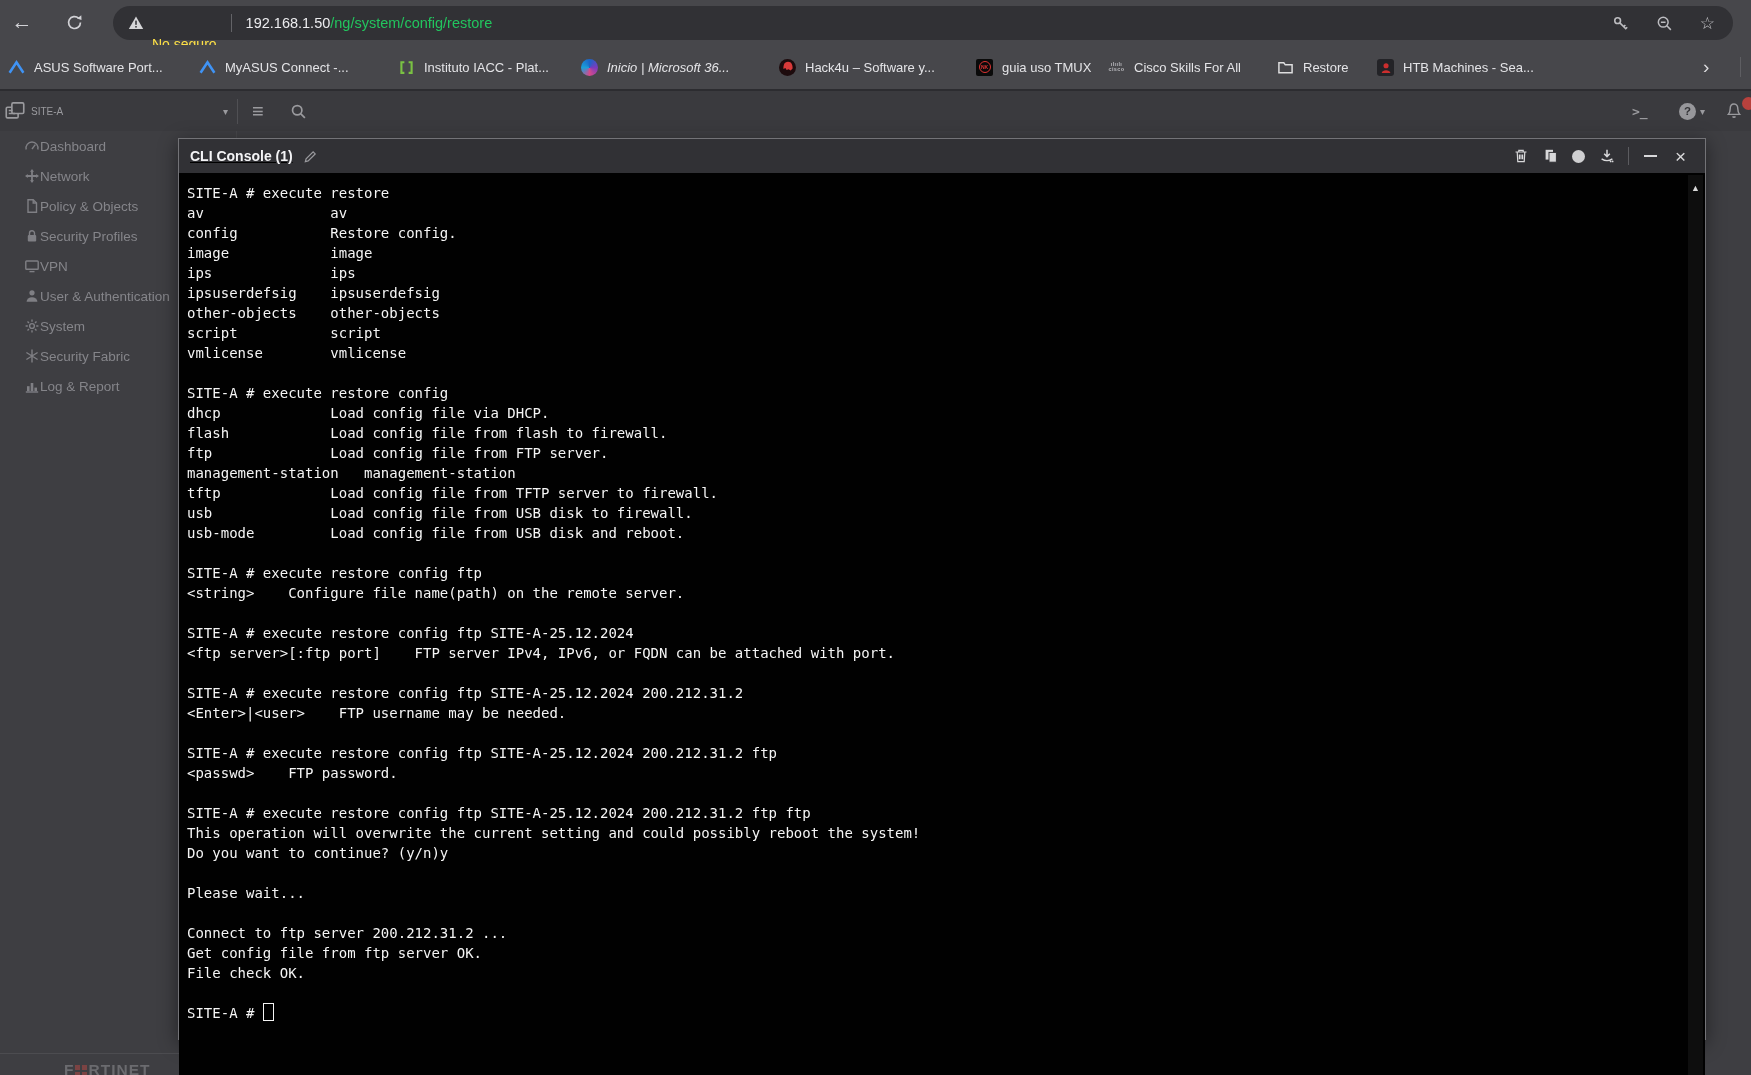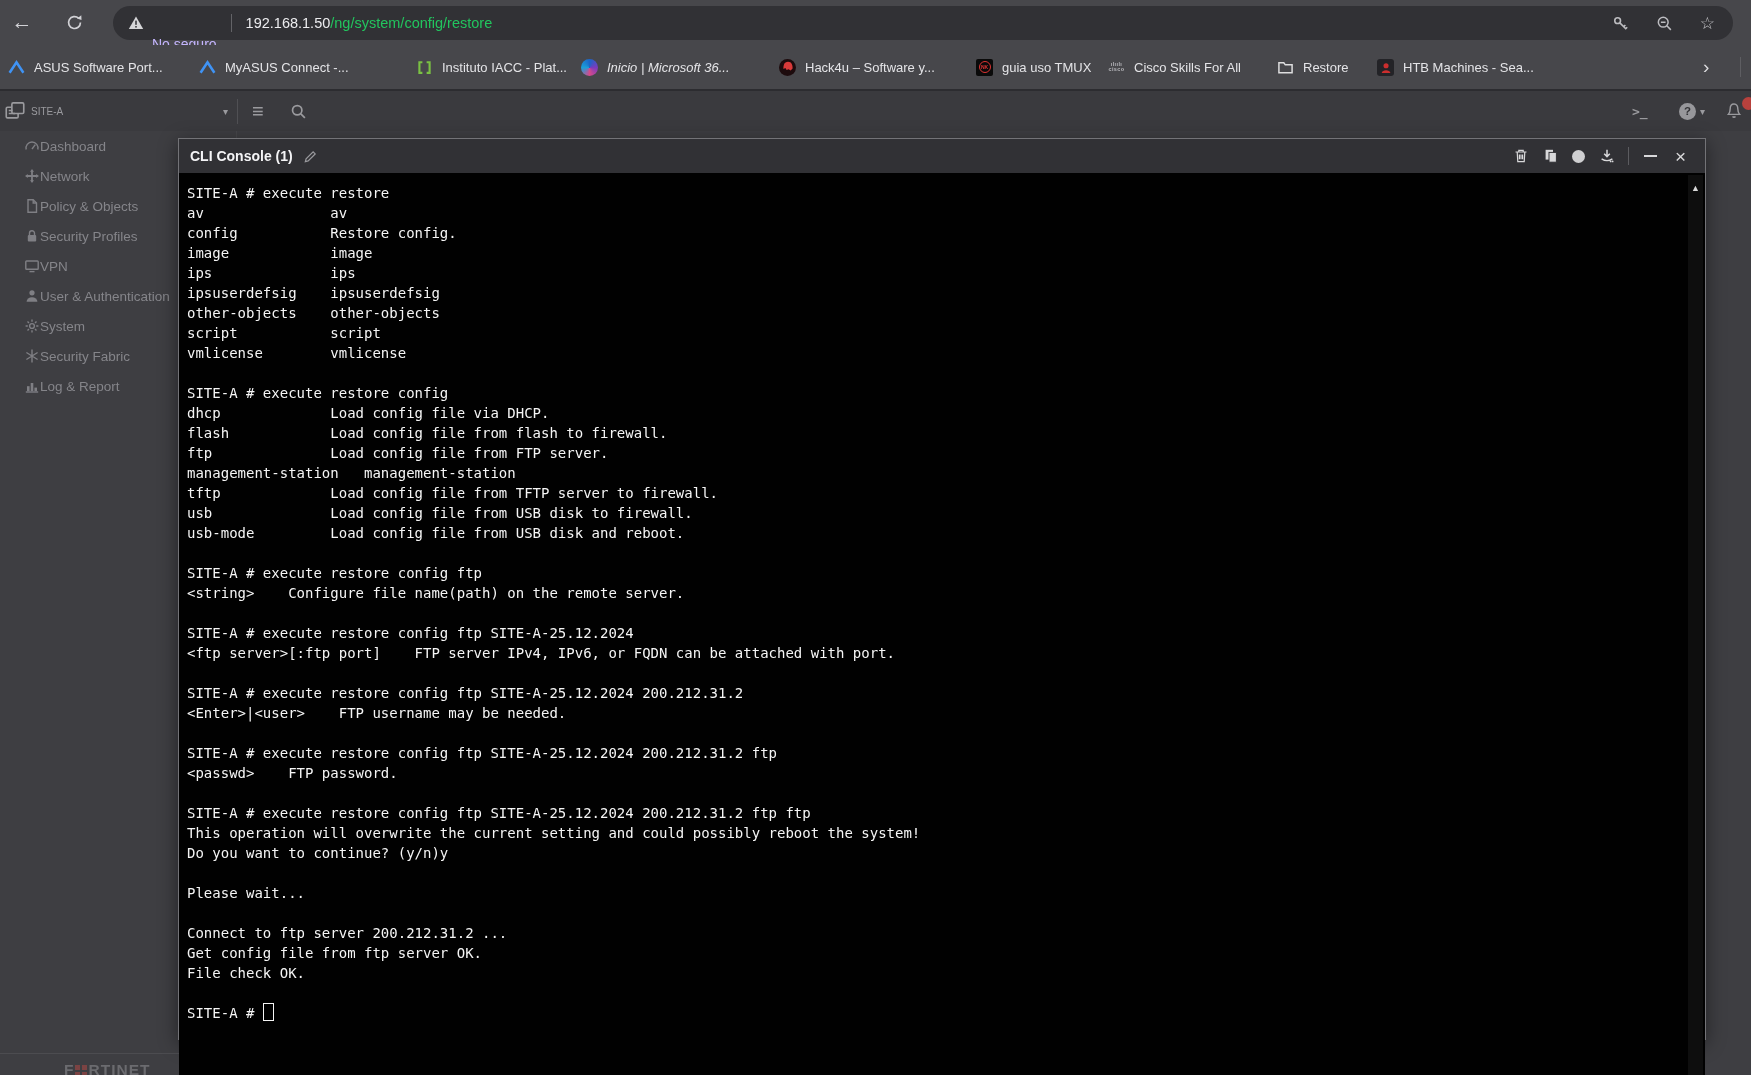--- a/index.html
+++ b/index.html
@@ -7,21 +7,21 @@
          font-family:"Liberation Sans",sans-serif;background:#3e3e42;}
   svg{display:block;}
 
   
   .browser-bar{position:absolute;left:0;top:0;width:1751px;height:45px;background:#47474b;}
   .nav-btn{position:absolute;top:6px;width:32px;height:32px;display:flex;align-items:center;
            justify-content:center;color:#d2d2d6;font-size:21px;border-radius:50%;}
   .urlbar{position:absolute;left:113px;top:6px;width:1620px;height:34px;background:#313135;
           border-radius:17px;display:flex;align-items:center;color:#e3e3e6;}
   .urlbar .warn{margin-left:15px;}
-  .sec-label{margin-left:8px;font-size:14px;color:#c4b5fd;margin-top:42px;}
+  .sec-label{margin-left:8px;font-size:14px;color:#fde047;margin-top:42px;}
   .url-sep{width:1px;height:18px;background:#636367;margin:0 14px 0 14px;}
   .url-host{font-size:14.5px;color:#ececef;}
   .url-path{font-size:14.5px;color:#22c55e;}
   .urlbar-right{position:absolute;right:18px;top:0;height:34px;display:flex;align-items:center;gap:27px;}
   .star{font-size:17px;color:#c3c3c7;}
 
   
   .bookmarks{position:absolute;left:0;top:45px;width:1751px;height:44px;background:#47474b;}
   .bm{position:absolute;top:0;height:44px;display:flex;align-items:center;gap:9px;color:#e4e4e7;
       font-size:13px;white-space:nowrap;}
@@ -58,21 +58,21 @@
   .brand{position:absolute;left:64px;top:1061px;display:flex;align-items:center;color:#6b6b6f;
          font-weight:bold;font-size:15.5px;letter-spacing:1px;}
   .brand-grid{display:inline-block;width:12px;height:12px;margin:2px 1px 0 1px;background:
       linear-gradient(#3e3e42 0 0) no-repeat center/12px 2px,
       linear-gradient(#3e3e42 0 0) no-repeat center/2px 12px,#7c4343;}
   .version{position:absolute;left:204px;top:1062px;font-size:12px;color:#6b6b6f;}
 
   
   .console{position:absolute;left:178px;top:138px;width:1528px;height:902px;border:1px solid #737377;
            box-sizing:border-box;background:#010101;box-shadow:0 4px 18px rgba(0,0,0,.45);}
-  .titlebar{position:relative;height:34px;background:#313135;display:flex;align-items:center;}
+  .titlebar{position:relative;height:34px;background:#313135;display:flex;align-items:center;text-decoration:underline;}
   .title{margin-left:11px;color:#f4f4f6;font-size:14px;font-weight:600;}
   .pencil{margin-left:10px;}
   .tb-actions{position:absolute;right:16px;top:0;height:34px;display:flex;align-items:center;gap:13px;}
   .tb-ic{width:17px;height:17px;display:flex;align-items:center;justify-content:center;color:#d8d8da;}
   .rec{width:13px;height:13px;border-radius:50%;background:#cfcfd1;font-size:0;}
   .tb-sep{width:1px;height:18px;background:#5c5c60;}
   .min-bar{width:13px;height:2.5px;background:#d8d8da;font-size:0;}
   .close-x{font-size:19px;color:#d8d8da;line-height:17px;}
 
   .terminal{position:relative;height:1050px;background:#010101;overflow:hidden;}
@@ -137,21 +137,21 @@
 
     <div class="bm" style="left:199px;">
       <span class="fav">
         <svg width="17" height="17" viewBox="0 0 16 16">
             <path d="M1.5 13 L8 3.2 L14.5 13" fill="none" stroke="#3f93f5" stroke-width="2.4"></path>
           </svg>
       </span>
       <span>MyASUS Connect -...</span>
     </div>
 
-    <div class="bm" style="left:416px;">
+    <div class="bm" style="left:398px;">
       <span class="fav">
         <svg width="17" height="17" viewBox="0 0 16 16">
             <path d="M6 3 H3.2 V13 H6 M10 3 h2.8 V13 H10" fill="none" stroke="#7ac143" stroke-width="2"></path>
           </svg>
       </span>
       <span>Instituto IACC - Plat...</span>
     </div>
 
     <div class="bm" style="left:581px;font-style:italic;">
       <span class="fav fav-ms"></span>

